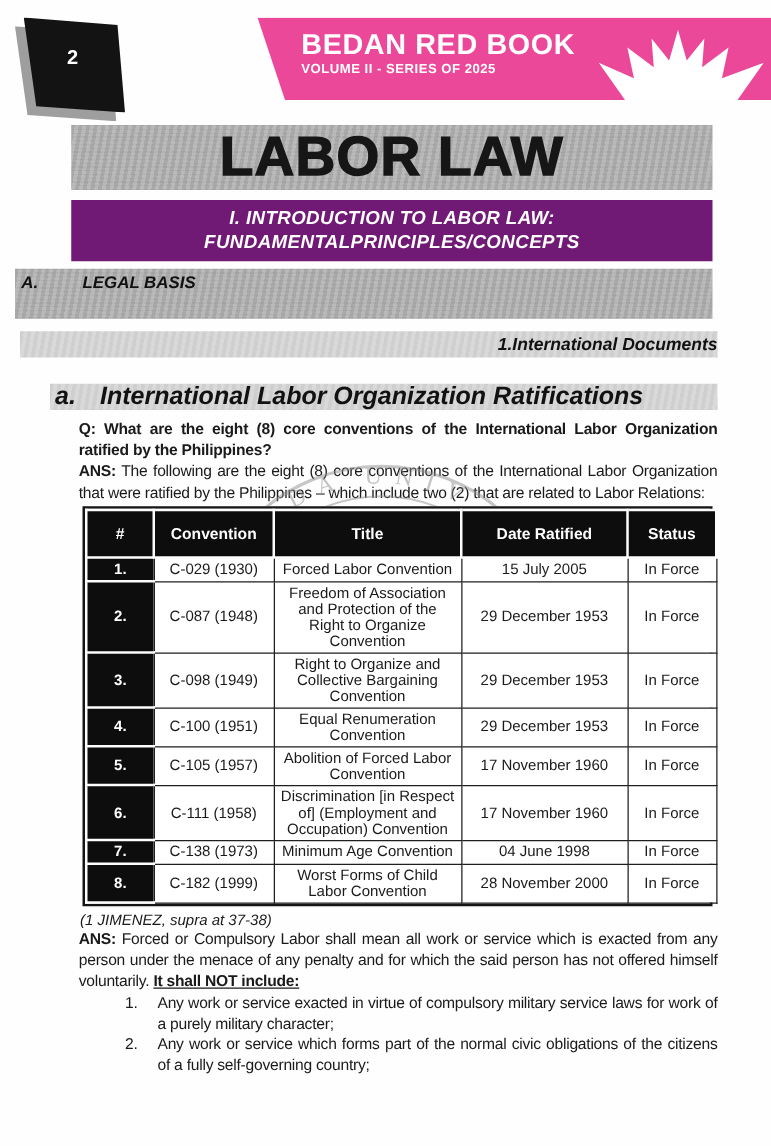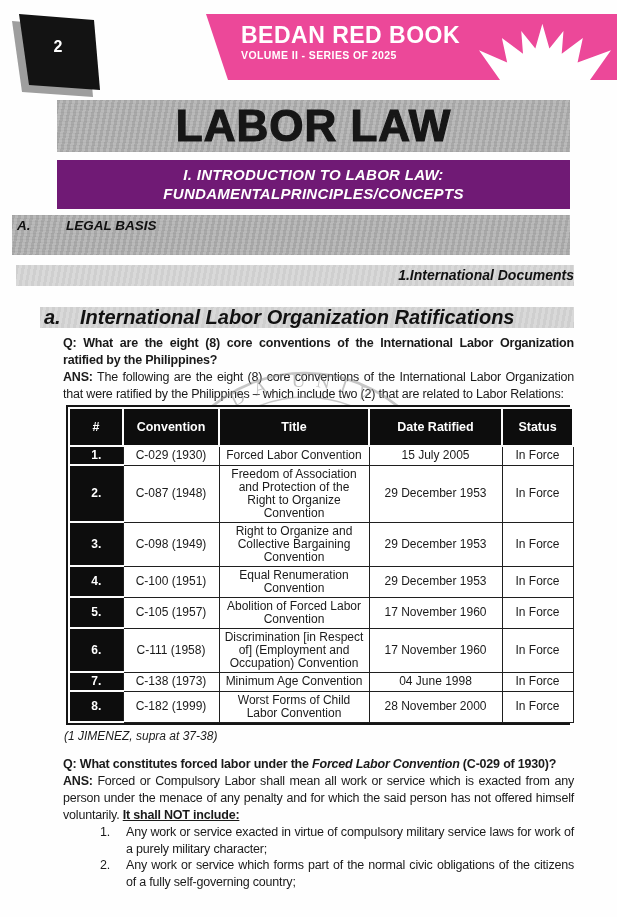--- a/index.html
+++ b/index.html
@@ -205,21 +205,20 @@
             <td>Worst Forms of Child Labor Convention</td>
             <td>28 November 2000</td>
             <td>In Force</td>
           </tr>
         </tbody>
       </table>
     </div>
 
     <p class="citation">(1 JIMENEZ, supra at 37-38)</p>
 
-    <p class="q q2"><span>Q:</span> <span>What constitutes forced labor under the </span><span class="it">Forced Labor Convention</span><span> (C-029 of 1930)?</span></p>
     <p class="ans"><span class="albl">ANS:</span> <span>Forced or Compulsory Labor shall mean all work or service which is exacted from any person under the menace of any penalty and for which the said person has not offered himself voluntarily.</span> <span class="albl emph">It shall NOT include:</span></p>
 
     <div class="li">
       <span class="n">1.</span>
       <span class="t">Any work or service exacted in virtue of compulsory military service laws for work of a purely military character;</span>
     </div>
     <div class="li">
       <span class="n">2.</span>
       <span class="t">Any work or service which forms part of the normal civic obligations of the citizens of a fully self-governing country;</span>
     </div>

